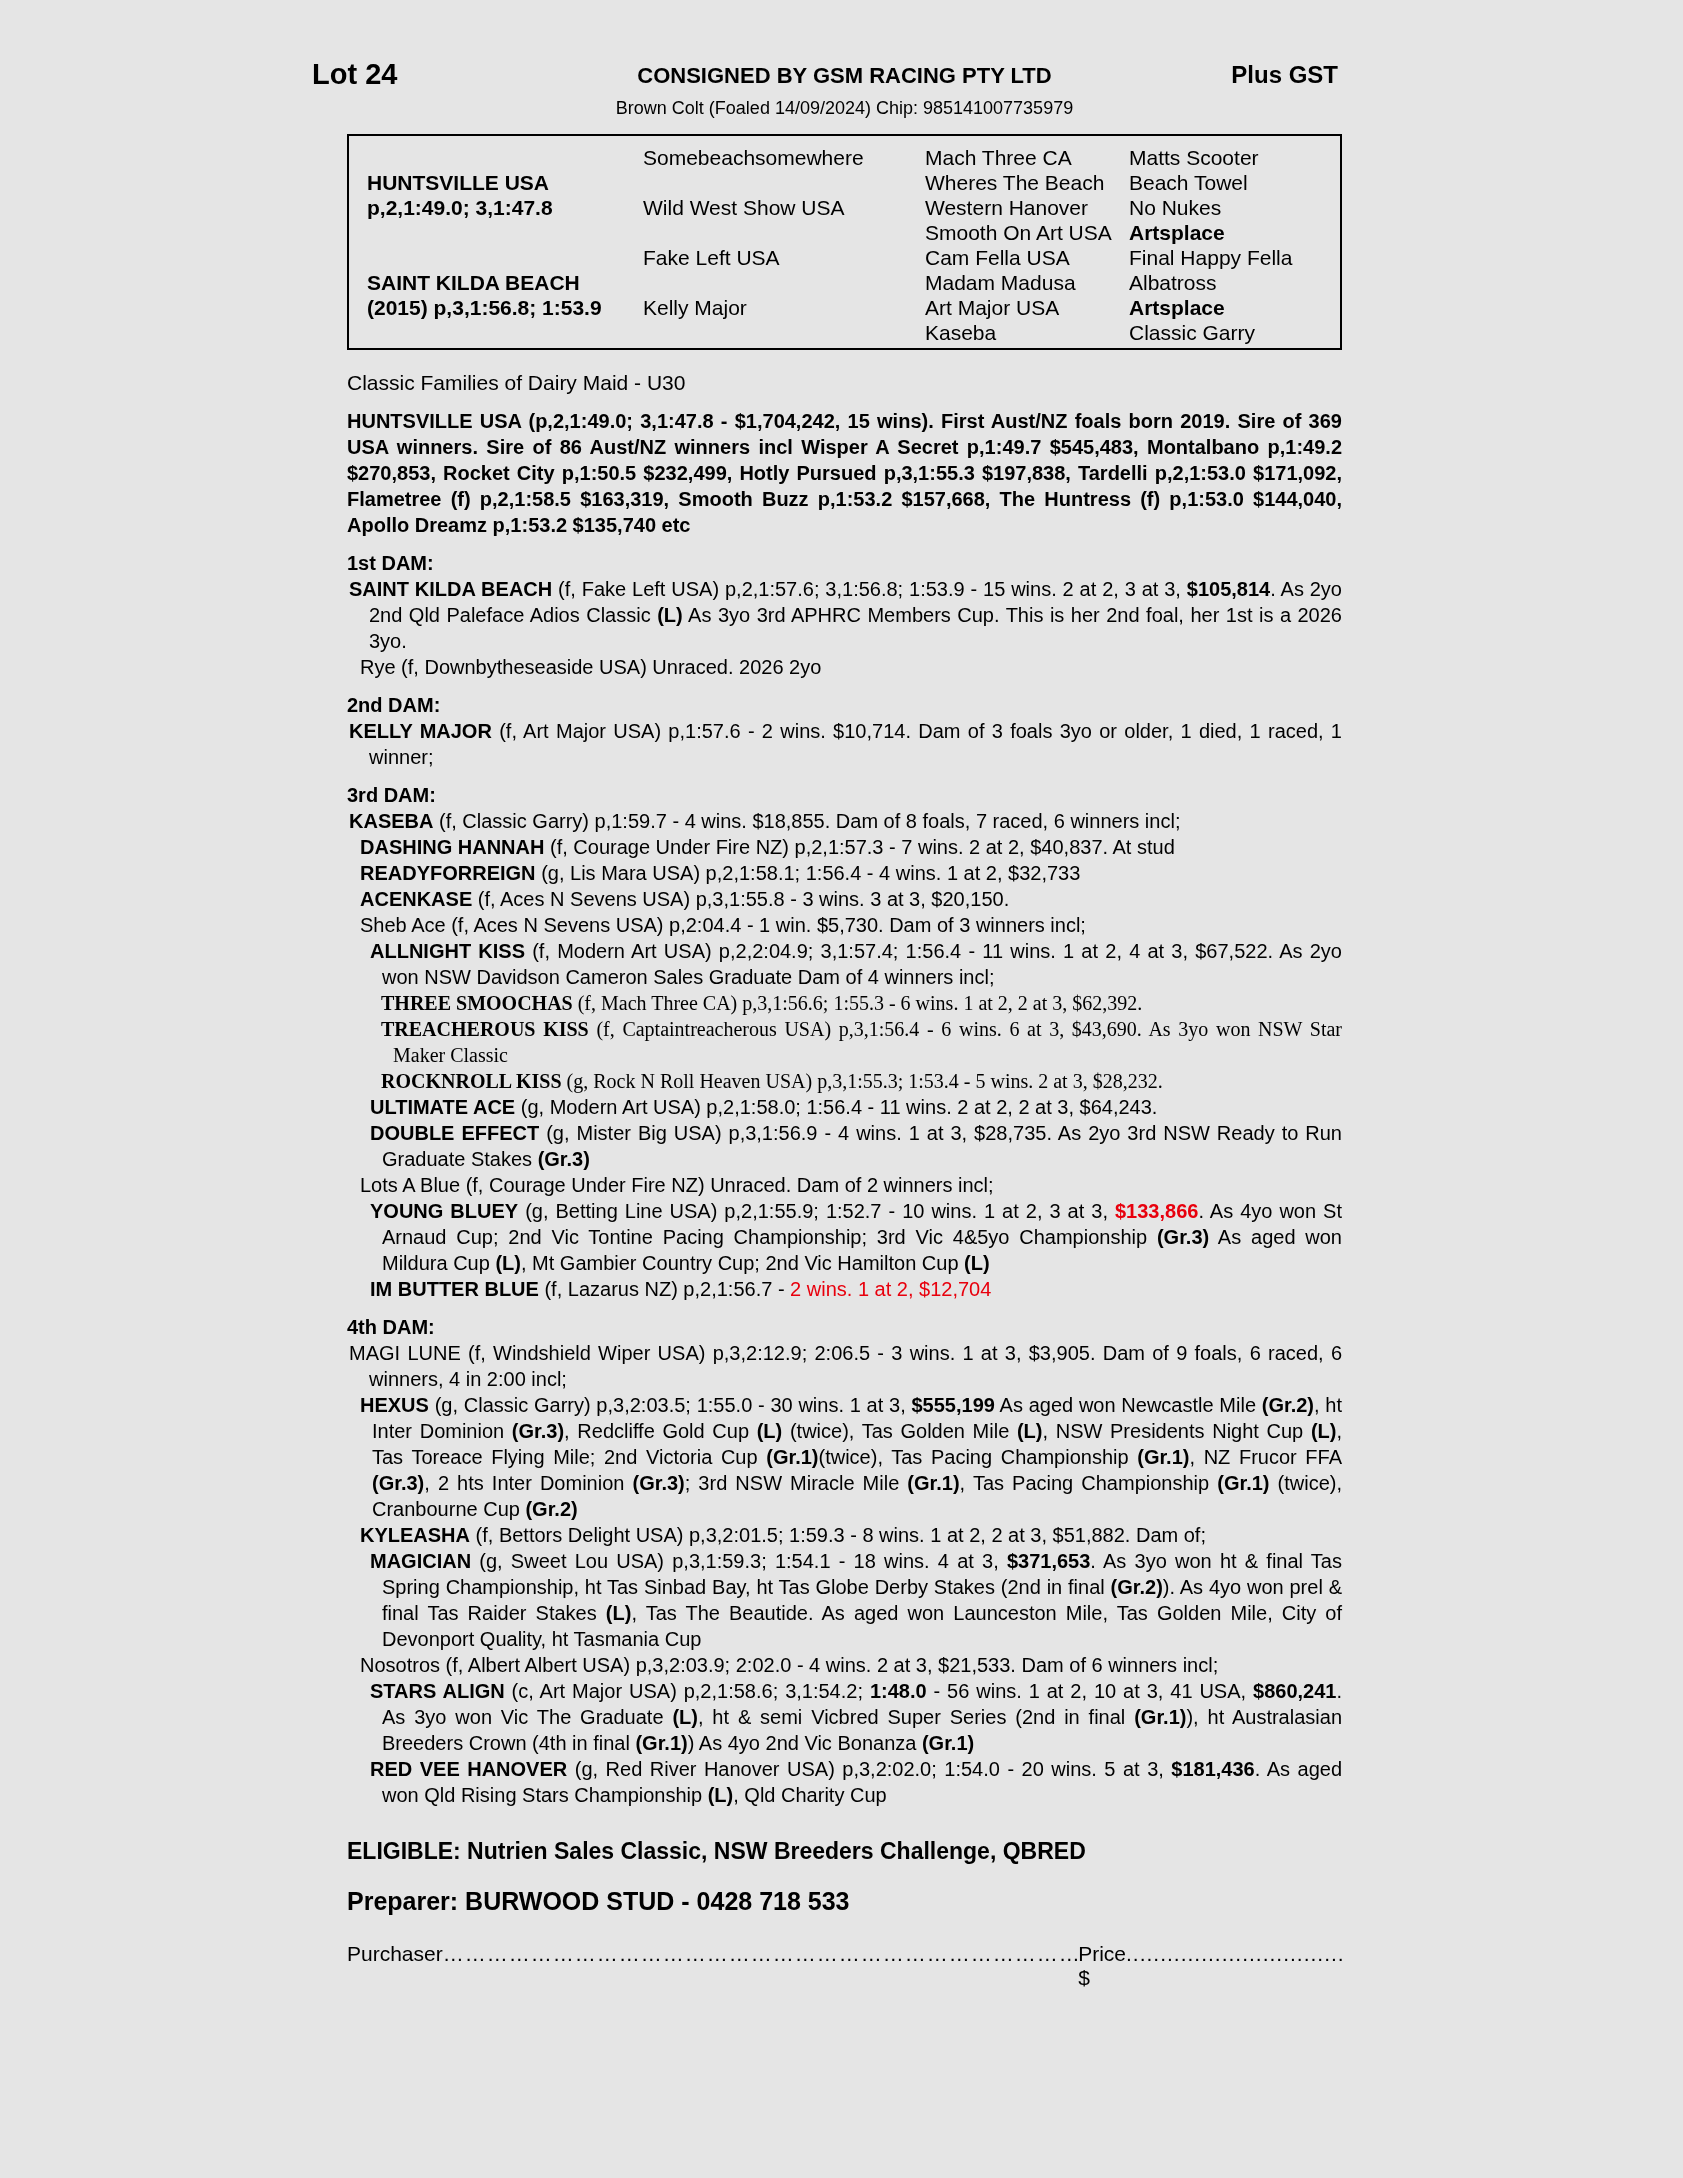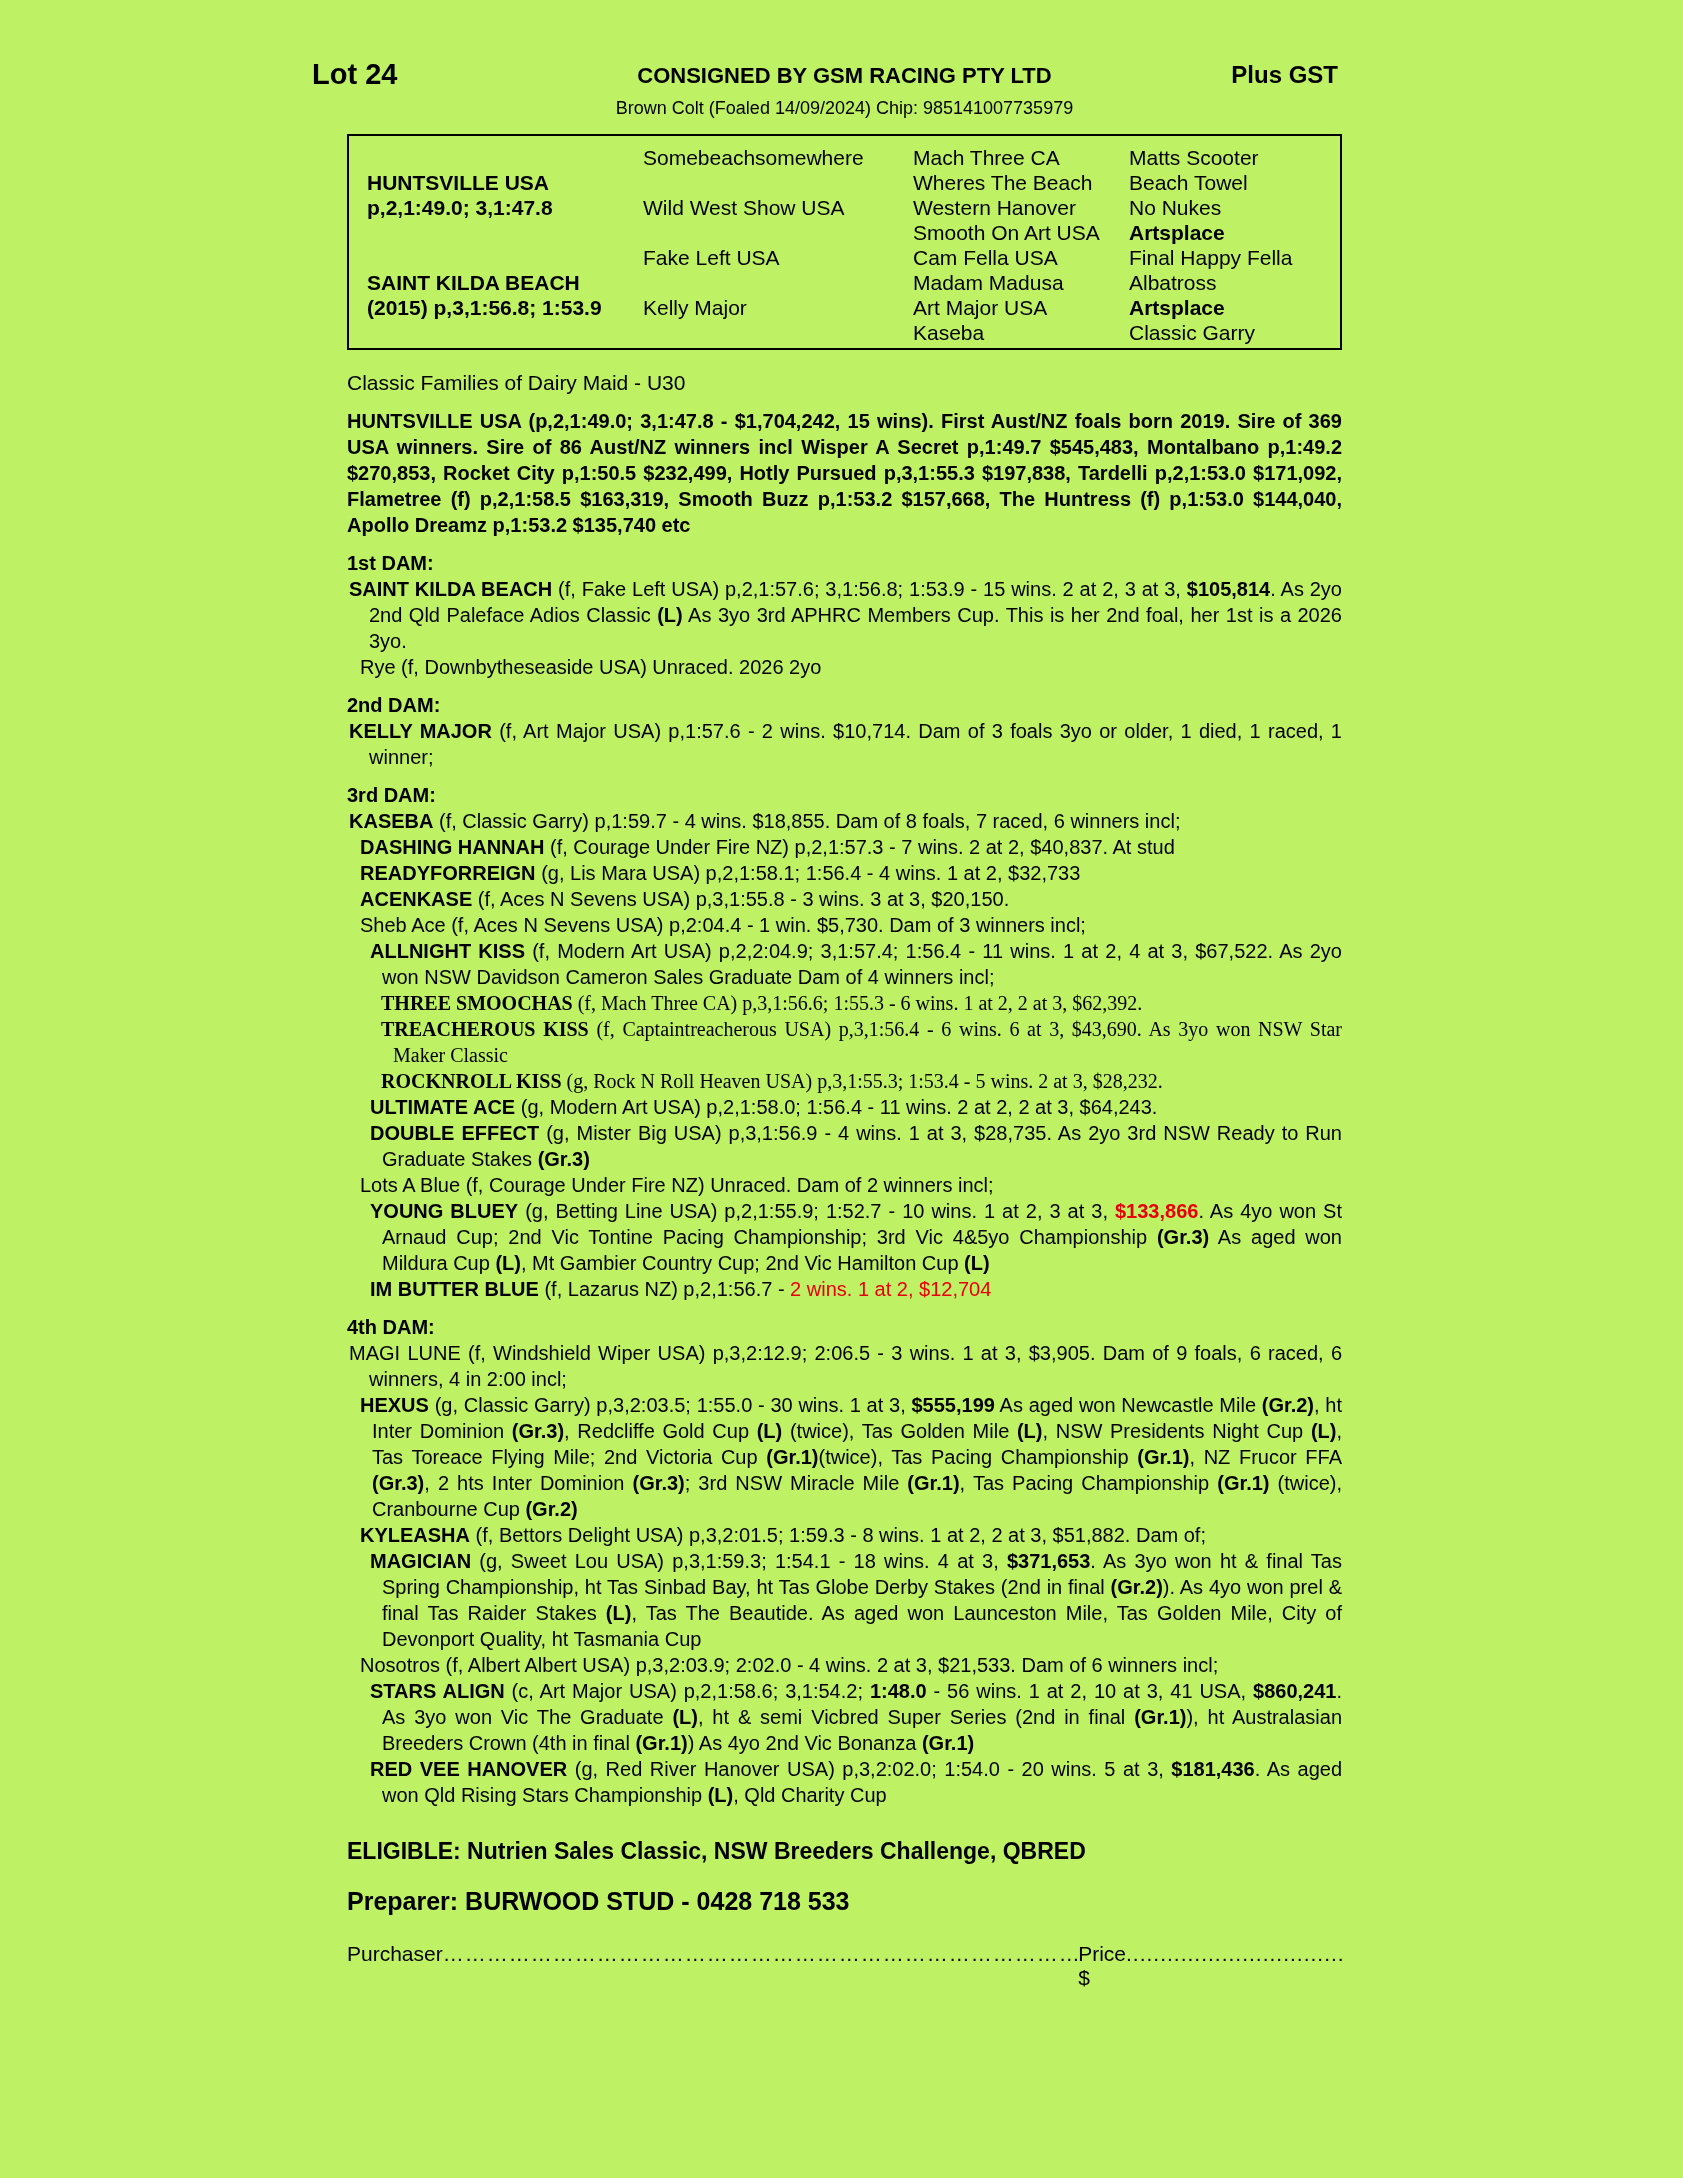--- a/index.html
+++ b/index.html
@@ -1,26 +1,26 @@
 <!DOCTYPE html>
 <html style="--red: #e8000d;"><head>
 <meta charset="utf-8">
 <style>
   html,body{margin:0;padding:0;background:#fff;}
-  .page{position:relative;width:1683px;height:2178px;background:#bef264;overflow:hidden;
+  .page{position:relative;width:1683px;height:2178px;background:#e5e5e5;overflow:hidden;
         font-family:"Liberation Sans",sans-serif;color:#000;}
   .content{position:absolute;left:347px;top:55px;width:995px;}
   .hdr-row{position:relative;height:36px;}
   .lot{position:absolute;left:-35px;bottom:0;font-size:29px;font-weight:700;}
   .consigned{position:absolute;left:0;right:0;bottom:2px;text-align:center;font-size:22px;font-weight:700;}
   .gst{position:absolute;right:4px;bottom:2px;font-size:24px;font-weight:700;}
   .foal-line{text-align:center;font-size:18px;margin-top:7px;}
   .ped-table{position:relative;height:212px;border:2px solid #000;margin-top:15px;}
   .ped-col{position:absolute;top:9px;}
-  .pc0{left:18px;} .pc1{left:294px;} .pc2{left:564px;} .pc3{left:780px;}
+  .pc0{left:18px;} .pc1{left:294px;} .pc2{left:576px;} .pc3{left:780px;}
   .ped-col .cell{height:25px;font-size:21px;line-height:25px;white-space:nowrap;}
   .family-note{margin:21px 0 0 0;font-size:21px;}
   .sire-para{margin:13px 0 0 0;font-size:20px;line-height:26px;font-weight:700;text-align:justify;}
   .dam-heading{font-size:20px;line-height:26px;font-weight:700;margin:12px 0 0 0;}
   .entry{margin:0;font-size:20px;line-height:26px;text-align:justify;}
   .lv0{padding-left:22px;text-indent:-20px;}
   .lv1{padding-left:25px;text-indent:-12px;}
   .lv2{padding-left:35px;text-indent:-12px;}
   .lv3{padding-left:46px;text-indent:-12px;font-family:Liberation Serif, serif;}
   .b{font-weight:700;}

